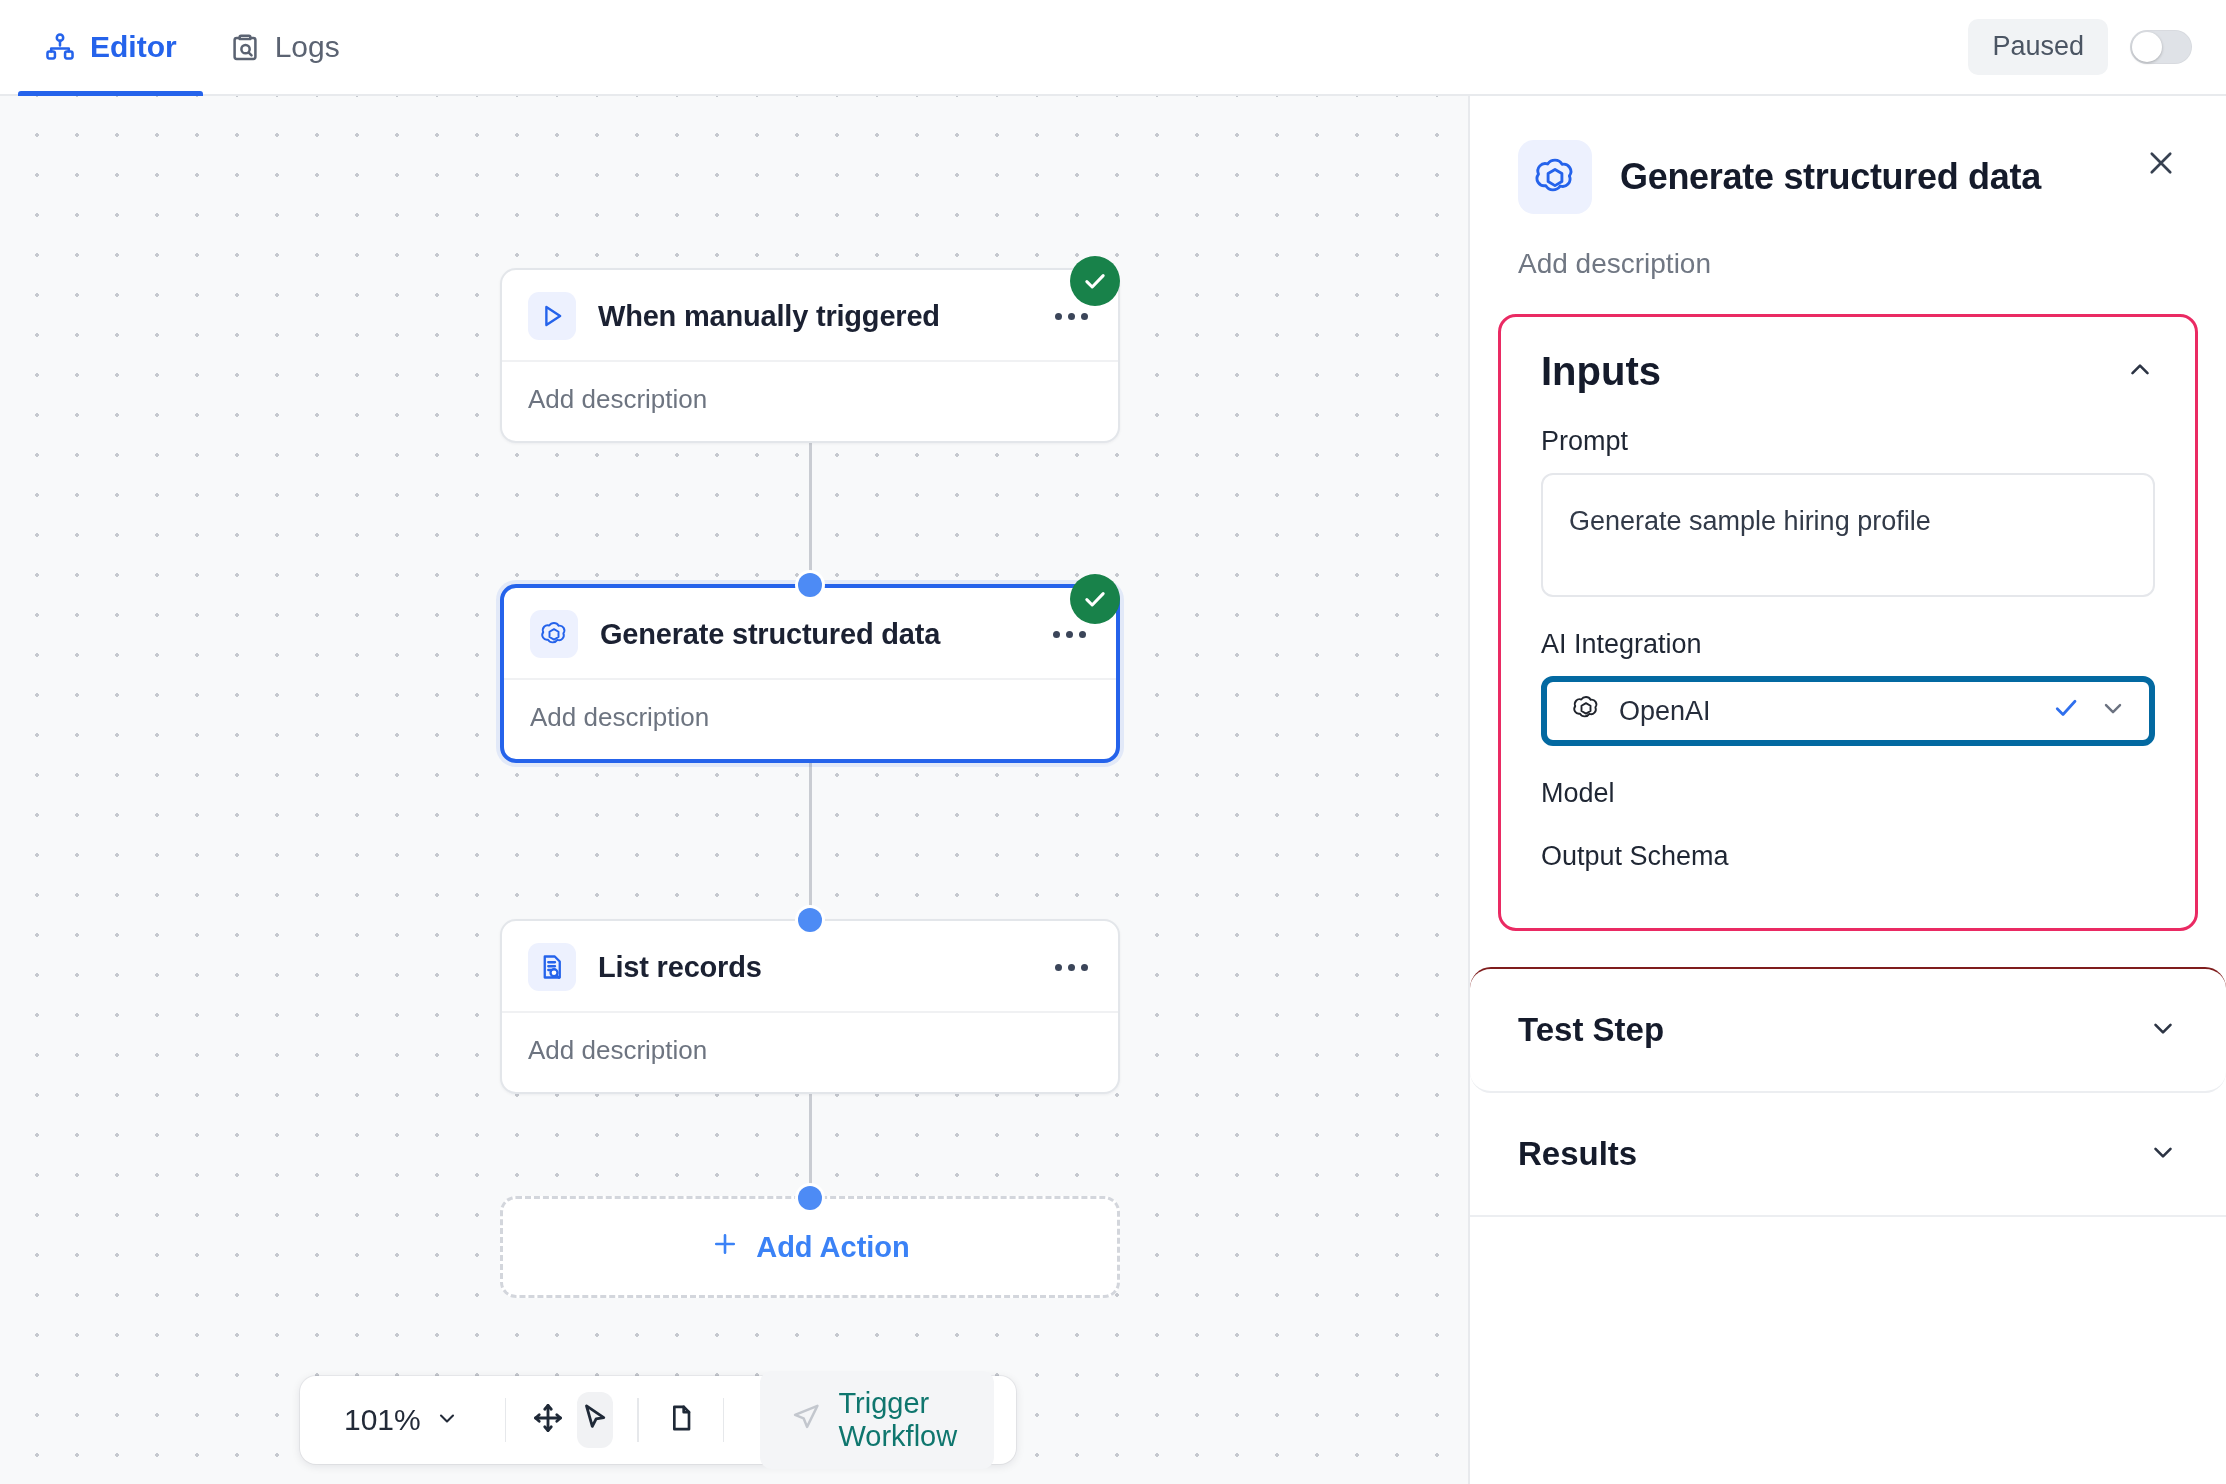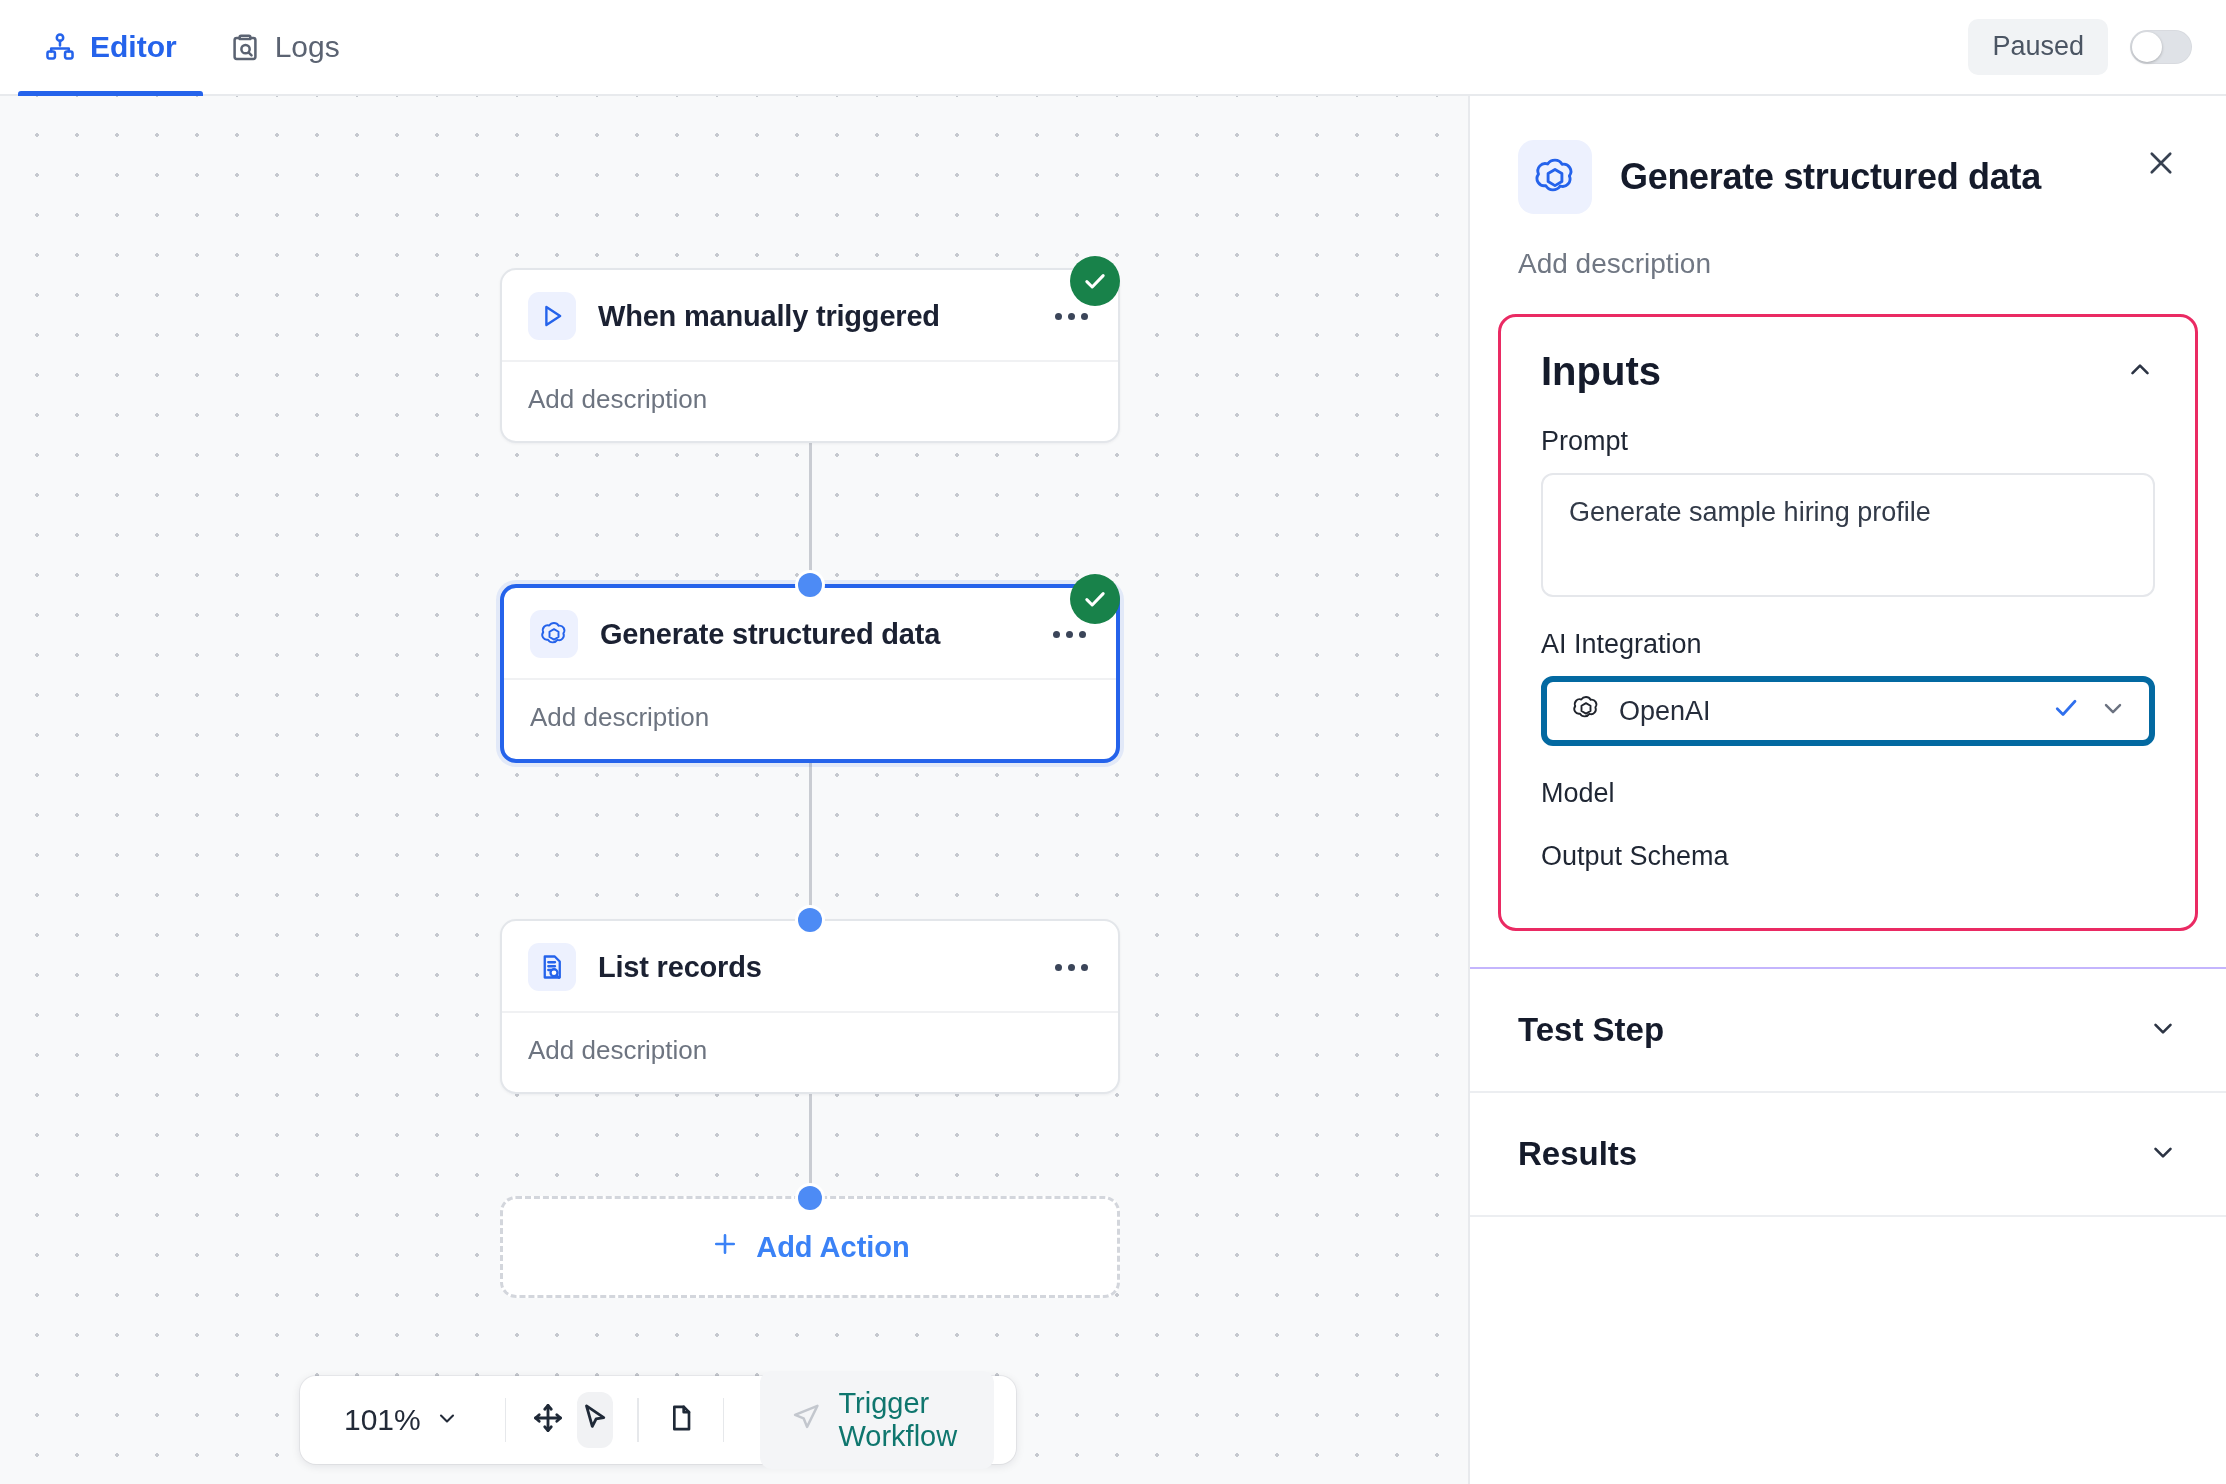--- a/index.html
+++ b/index.html
@@ -170,38 +170,38 @@
   }
   .sect-head {
     display: flex; align-items: center; justify-content: space-between;
     cursor: pointer;
   }
   .sect-title { font-size: 40px; font-weight: 700; color: #151b2b; }
   .field { margin-top: 32px; }
   .field-label { font-size: 27px; color: #1f2633; font-weight: 400; margin-bottom: 16px; }
   .textarea-box {
     border: 2px solid #e5e7eb; border-radius: 12px;
-    padding: 22px 26px; min-height: 124px;
+    padding: 31px 26px; min-height: 124px;
     font-size: 27px; color: #323a48; background: #fff;
   }
   .select-box {
     border: 6px solid #0369a1; border-radius: 12px;
     height: 70px; display: flex; align-items: center; gap: 18px;
     padding: 0 22px 0 24px; background: #fff; cursor: pointer;
     font-size: 27px; color: #262d3b;
   }
   .select-box .grow { flex: 1; }
   .select-box.link-val { color: #2563eb; }
 
   .accordion-row {
     padding: 42px 48px 42px 48px;
     display: flex; align-items: center; justify-content: space-between;
     border-bottom: 2px solid #eceef1; cursor: pointer;
   }
-  .accordion-row.first { border-top: 2px solid #c4b5fd; margin-top: 36px; }
+  .accordion-row.first { border-top: 2px solid #7f1d1d; margin-top: 36px; border-radius: 21px; }
   .accordion-title { font-size: 33px; font-weight: 700; color: #151b2b; }
 </style>
 </head>
 <body>
 
 <div class="app">
 
   <div class="topbar">
     <div class="tabs">
 

